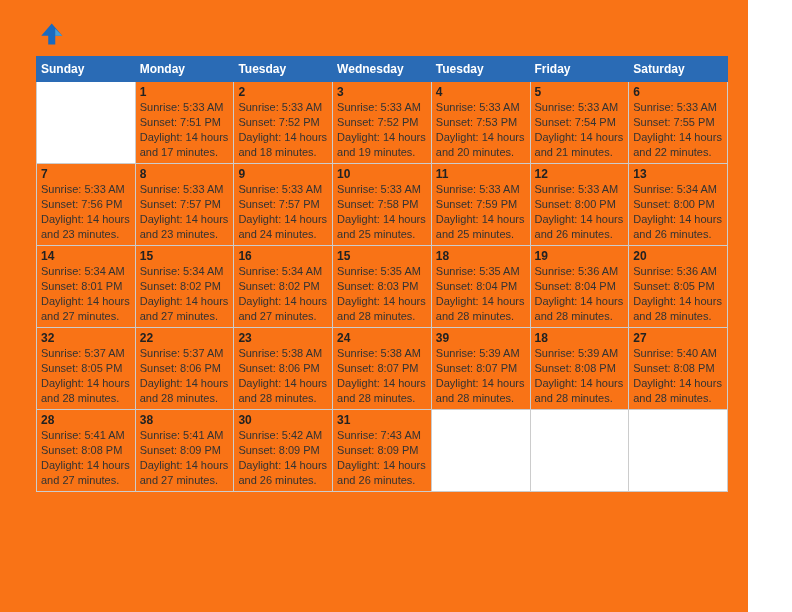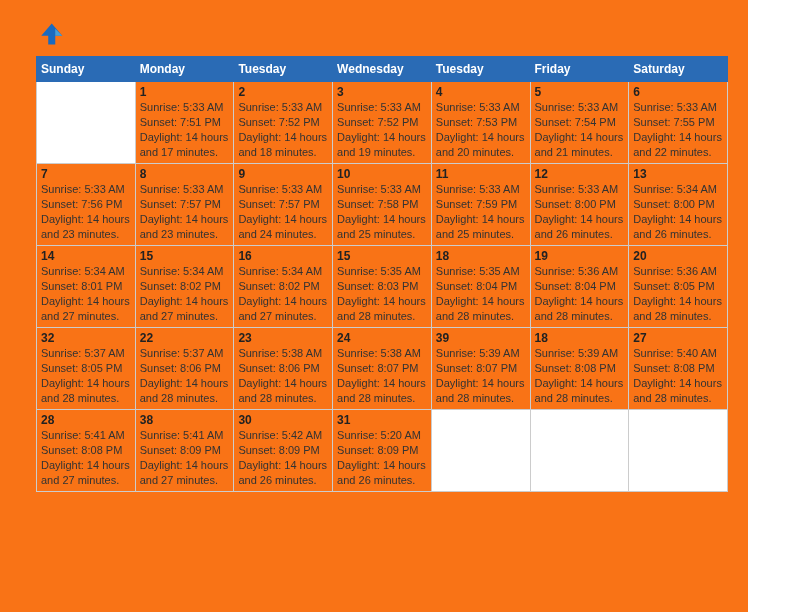--- a/index.html
+++ b/index.html
@@ -331,21 +331,21 @@
           </td>
           <td>
             <span class="day-number">30</span>
             <div class="day-info" style="white-space: pre-line;">Sunrise: 5:42 AM
 Sunset: 8:09 PM
 Daylight: 14 hours
 and 26 minutes.</div>
           </td>
           <td>
             <span class="day-number">31</span>
-            <div class="day-info" style="white-space: pre-line;">Sunrise: 5:20 AM
+            <div class="day-info" style="white-space: pre-line;">Sunrise: 7:43 AM
 Sunset: 8:09 PM
 Daylight: 14 hours
 and 26 minutes.</div>
           </td>
           <td class="empty"></td>
           <td class="empty"></td>
           <td class="empty"></td>
         </tr>
       </tbody>
   </table>

